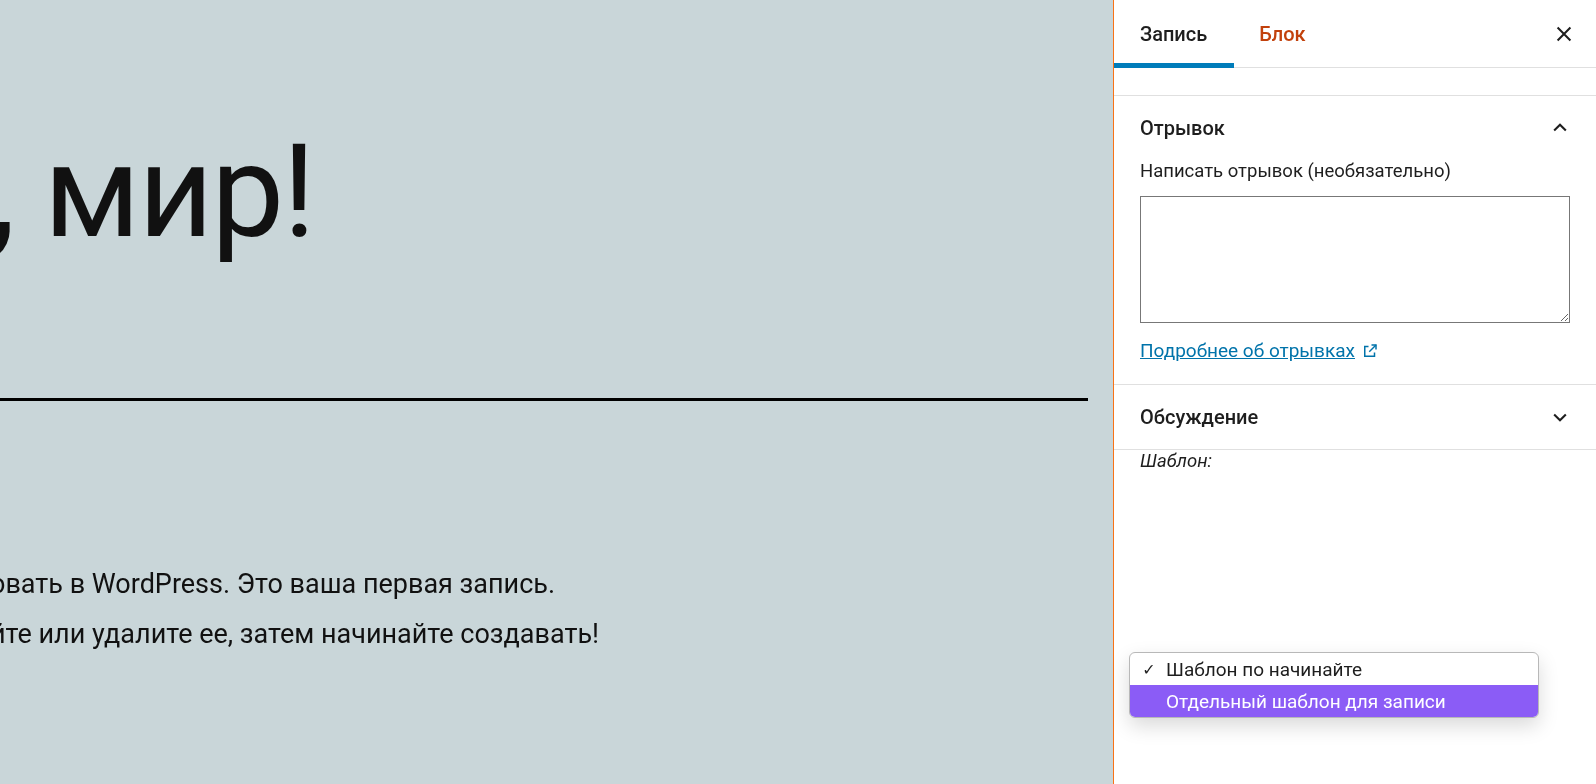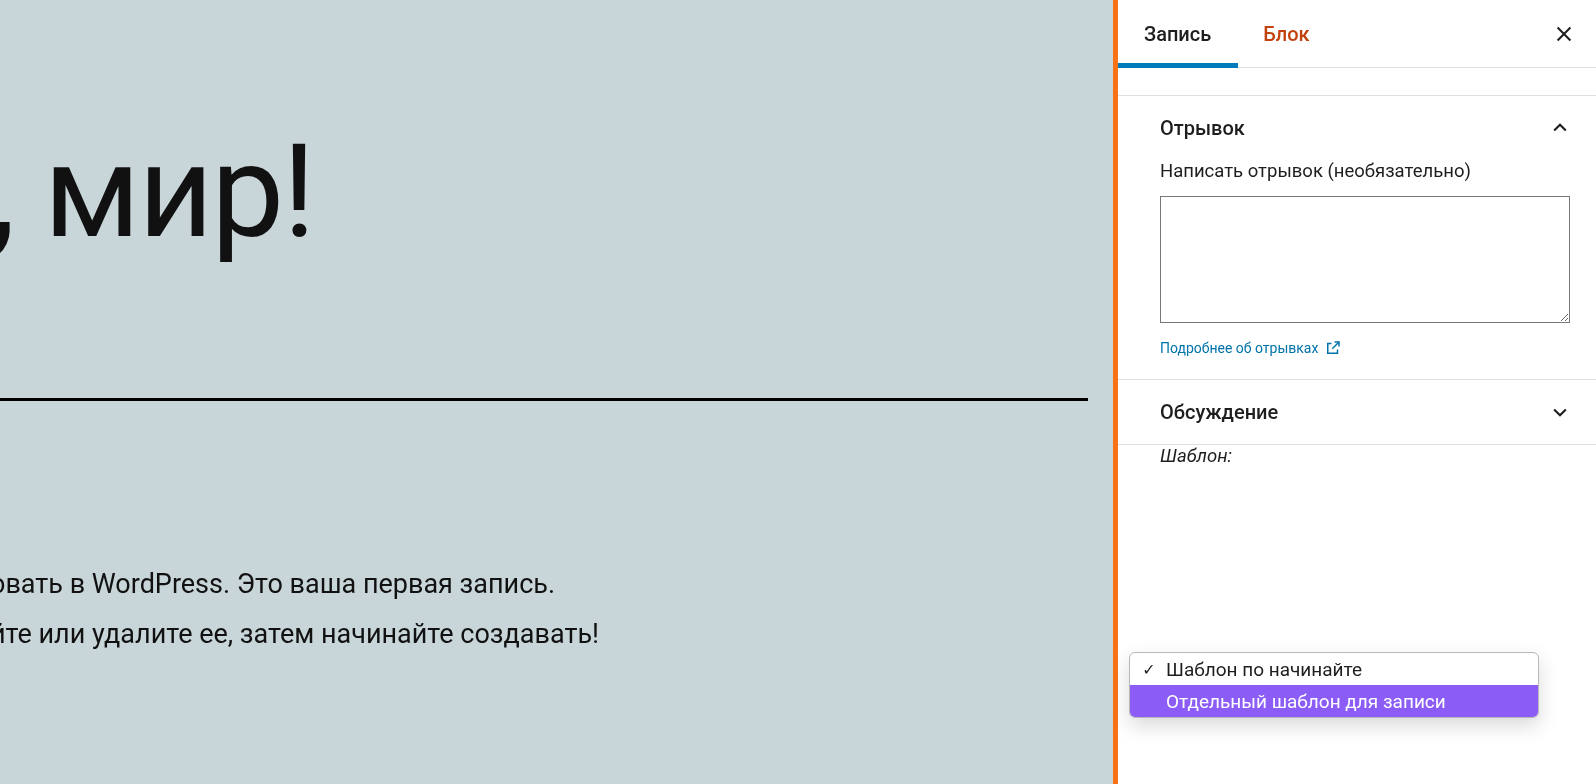--- a/index.html
+++ b/index.html
@@ -15,55 +15,55 @@
   }
   .hr {
     position: absolute; left: 0; top: 398px; width: 1088px; height: 3px; background:#000;
   }
   .para {
     position: absolute; left: -10px; top: 560px; width: 1000px;
     font-size: 27px; line-height: 1.85; color:#111;
   }
   .sidebar {
     position: absolute; left: 1113px; top: 0; width: 483px; height: 784px;
-    background:#fff; border-left: 5px solid #f97316;
+    background:#fff; border-left: 1px solid #f97316;
   }
   .tabs {
     display:flex; align-items:center; height:68px; border-bottom:1px solid #e0e0e0;
     position:relative;
   }
   .tab {
     padding: 0 26px; height:68px; line-height:68px; font-size:20px; font-weight:500; color:#c2410c;
     cursor:pointer;
   }
   .tab.active { color:#1e1e1e; }
   .tab-underline {
     position:absolute; bottom:-1px; left:0; width:120px; height:5px; background:#007cba;
   }
   .close-btn {
     position:absolute; right:12px; top:14px; width:40px; height:40px;
     display:flex; align-items:center; justify-content:center; cursor:pointer;
   }
   .close-btn svg { width:22px; height:22px; }
-  .panel { border-bottom:1px solid #e0e0e0;padding-left:16px; }
+  .panel { border-bottom:1px solid #e0e0e0; }
   .panel-spacer { height:28px; border-bottom:1px solid #e0e0e0; }
   .panel-header {
     display:flex; align-items:center; justify-content:space-between;
     padding: 20px 26px; cursor:pointer;
   }
   .panel-title { font-size:20px; font-weight:500; color:#1e1e1e; }
   .chevron { width:20px; height:20px; }
   .panel-body { padding: 0 26px 22px 26px; }
   .field-label { font-size:18.5px; color:#1e1e1e; margin-bottom:14px; }
   .textarea {
     width:100%; height:127px; border:1px solid #777; resize:both; font-size:16px; padding:6px;
   }
   .link {
     display:inline-flex; align-items:center; gap:6px; margin-top:12px;
-    color:#0073aa; font-size:14px; cursor:pointer;justify-content:space-between;
+    color:#0073aa; font-size:19px; text-decoration:underline; cursor:pointer;justify-content:space-between;
   }
   .ext-icon { width:18px; height:18px; stroke:#0073aa; }
   .template-label { font-size:18.5px; color:#1e1e1e; padding: 0 26px 6px 26px; font-style: italic; }
   .dropdown {
     position:absolute; left: 1129px; top: 652px; width: 410px;
     background:#fff; border:1px solid #b8b8b8; border-radius:6px;
     box-shadow: 0 8px 20px rgba(0,0,0,0.15);
     overflow:hidden;
   }
   .dropdown-item {

